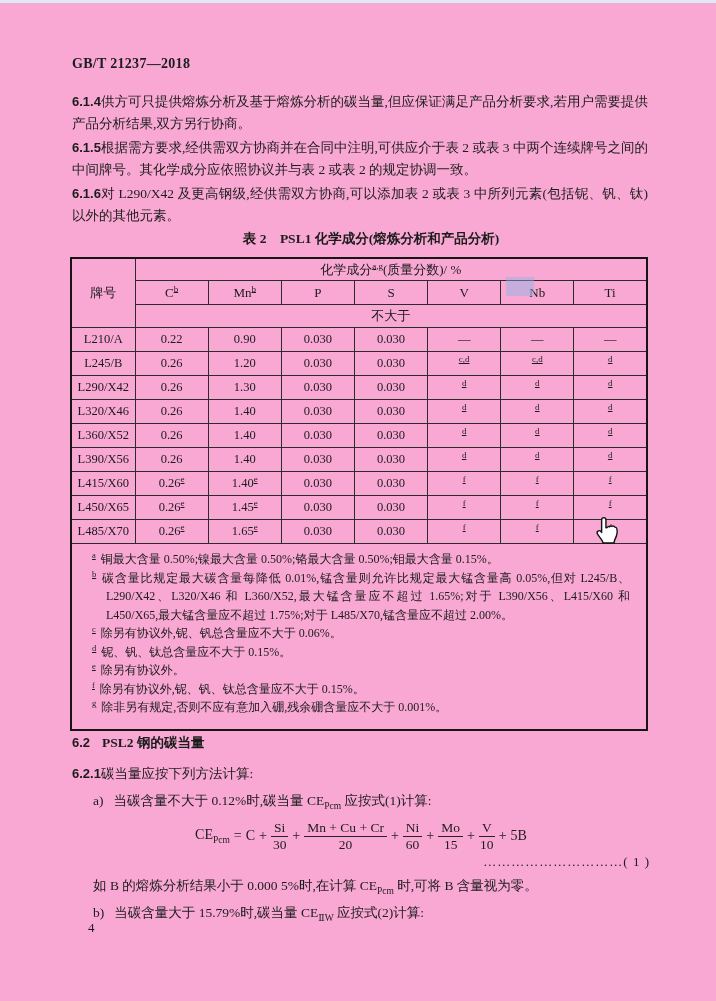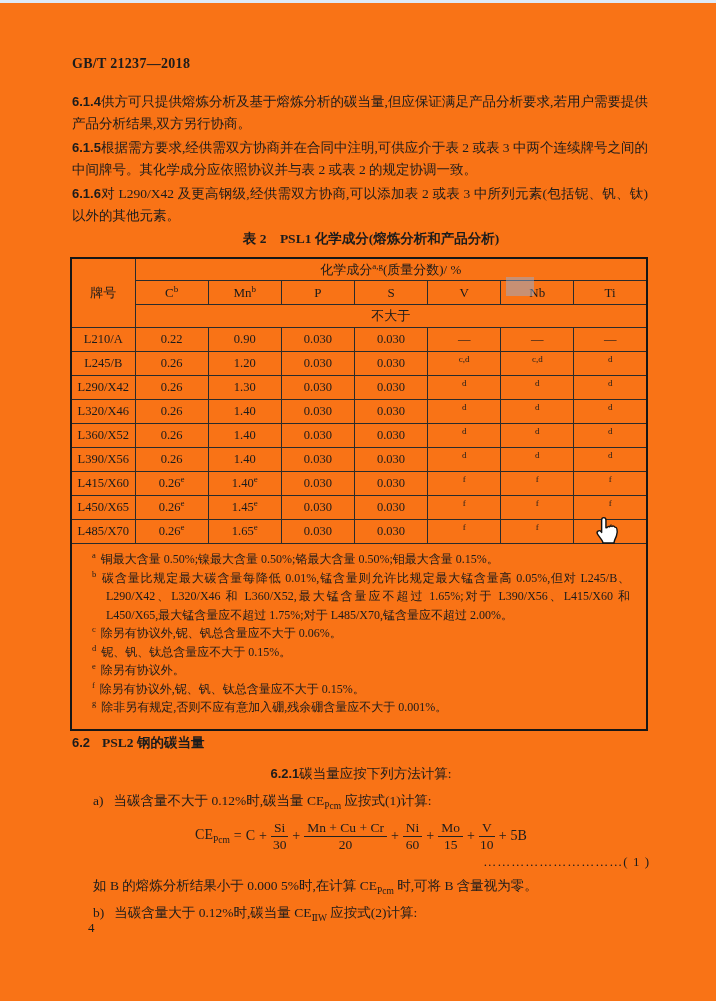--- a/index.html
+++ b/index.html
@@ -1,17 +1,17 @@
 <!DOCTYPE html>
 <html><head>
 <meta charset="utf-8">
 <style>
   html,body{margin:0;padding:0;background:#fff;}
   .page{
-    position:relative; width:716px; height:1001px; background:#f97316; overflow:hidden;
+    position:relative; width:716px; height:1001px; background:#f9a8d4; overflow:hidden;
     font-family:"Liberation Serif","DejaVu Serif",serif; color:#1c1c1c;
   }
   .top-strip{position:absolute;top:0;left:0;width:716px;height:3px;background:#dfeaf6;}
   .doc-code{position:absolute;left:72px;top:56px;font-size:14px;font-weight:bold;letter-spacing:.3px;}
   .clauses{position:absolute;left:72px;top:91px;width:576px;}
   .clauses p{margin:0 0 3px 0;font-size:13.5px;line-height:21.5px;text-align:justify;}
   .clause-num{font-weight:bold;font-family:"Liberation Sans","DejaVu Sans",sans-serif;font-size:13px;margin-right:0;}
   .table-title{position:absolute;left:13px;top:230px;width:716px;text-align:center;font-weight:bold;font-size:13.5px;}
   .comp-table{
     position:absolute;left:70px;top:257px;width:578px;
@@ -19,29 +19,29 @@
   }
   .comp-table th,.comp-table td{
     border:1px solid #2b2b2b;text-align:center;font-weight:normal;padding:0;
     font-size:13px;color:#1b1b1b;
   }
   .comp-table thead tr.r1 th{height:21px;}
   .comp-table thead tr.r2 th{height:23px;margin-left:39px;}
   .comp-table thead tr.r3 th{height:22px;}
   .comp-table tbody tr{height:24px;}
   .comp-table tbody td{font-size:12.5px;}
-  .comp-table sup{font-size:9px;line-height:0;}
+  .comp-table sup{font-size:9px;line-height:0;text-decoration:underline;}
   .fn-cell{text-align:left !important;vertical-align:top;padding:6px 16px 12px 20px !important;}
   .fn-item{font-size:12px;line-height:18.5px;text-align:justify;padding-left:14px;text-indent:-14px;}
   .fn-item sup{font-size:8.5px;margin-right:5px;}
   .watermark{position:absolute;left:506px;top:277px;width:28px;height:19px;background:rgba(137,180,230,.45);}
   .sec62{position:absolute;left:72px;top:734px;width:578px;font-size:13.5px;}
   .sec-heading{font-weight:bold;font-family:"Liberation Sans","DejaVu Sans",sans-serif;font-size:13px;}
   .sec-heading .h-title{margin-left:12px;font-family:"Liberation Serif","DejaVu Serif",serif;font-size:13.5px;}
-  .sec-clause{margin-top:13px;text-align:center;}
+  .sec-clause{margin-top:13px;}
   .list-item{margin-top:9px;padding-left:21px;}
   .item-label{margin-right:10px;}
   sub.ce-sub{font-size:9.5px;}
   .formula-line{margin-top:9px;display:flex;justify-content:center;align-items:center;font-size:14px;}
   .formula-line .op{margin:0 4px;}
   .frac{display:inline-block;text-align:center;vertical-align:middle;}
   .frac .fn-num{display:block;padding:0 3px 1px 3px;border-bottom:1px solid #222;line-height:15px;font-size:13.5px;}
   .frac .fn-den{display:block;line-height:15px;font-size:13.5px;}
   .eq-number-line{margin-top:2px;text-align:right;font-size:13px;letter-spacing:1px;}
   .note-line{margin-top:7px;padding-left:21px;}
@@ -246,21 +246,21 @@
         <span class="op">+</span>
         <span>5B</span>
       </div>
     <div class="eq-number-line">
       <span>…………………………</span><span>( 1 )</span>
     </div>
     <div class="note-line">
       <span>如 B 的熔炼分析结果小于 0.000 5%时,在计算 CE</span><sub class="ce-sub">Pcm</sub><span> 时,可将 B 含量视为零。</span>
     </div>
     <div class="list-item">
-      <span class="item-label">b)</span><span>当碳含量大于 0.12%时,碳当量 CE</span><sub class="ce-sub">ⅡW</sub><span> 应按式(2)计算:</span>
+      <span class="item-label">b)</span><span>当碳含量大于 15.79%时,碳当量 CE</span><sub class="ce-sub">ⅡW</sub><span> 应按式(2)计算:</span>
     </div>
   </div>
 
   <div class="page-number">4</div>
 
   <div class="hand-cursor">
     <svg viewBox="0 0 24 28" width="26" height="30">
       <path d="M9 1.5c1.2 0 2 .9 2 2.2V11l1-.2c.5-1 1.6-1.2 2.4-.7.4-.9 1.7-1 2.4-.4.5-.6 2.2-.4 2.5.7.9 0 1.6.3 1.9 1.4.4 1.3.2 4.6-.3 6.4-.4 1.6-1.3 2.9-1.8 4.5-.2.6-.6 2.5-.6 2.5H8.3s-.4-1.6-1-2.5c-.7-1.1-3.3-4.4-4.1-5.7-.6-1-.5-2.3.4-2.9.9-.6 2.1-.4 2.8.4l.6.8V3.7c0-1.3.8-2.2 2-2.2z" fill="#ffffff" stroke="#111111" stroke-width="1.3" stroke-linejoin="round"></path>
     </svg>
   </div>

